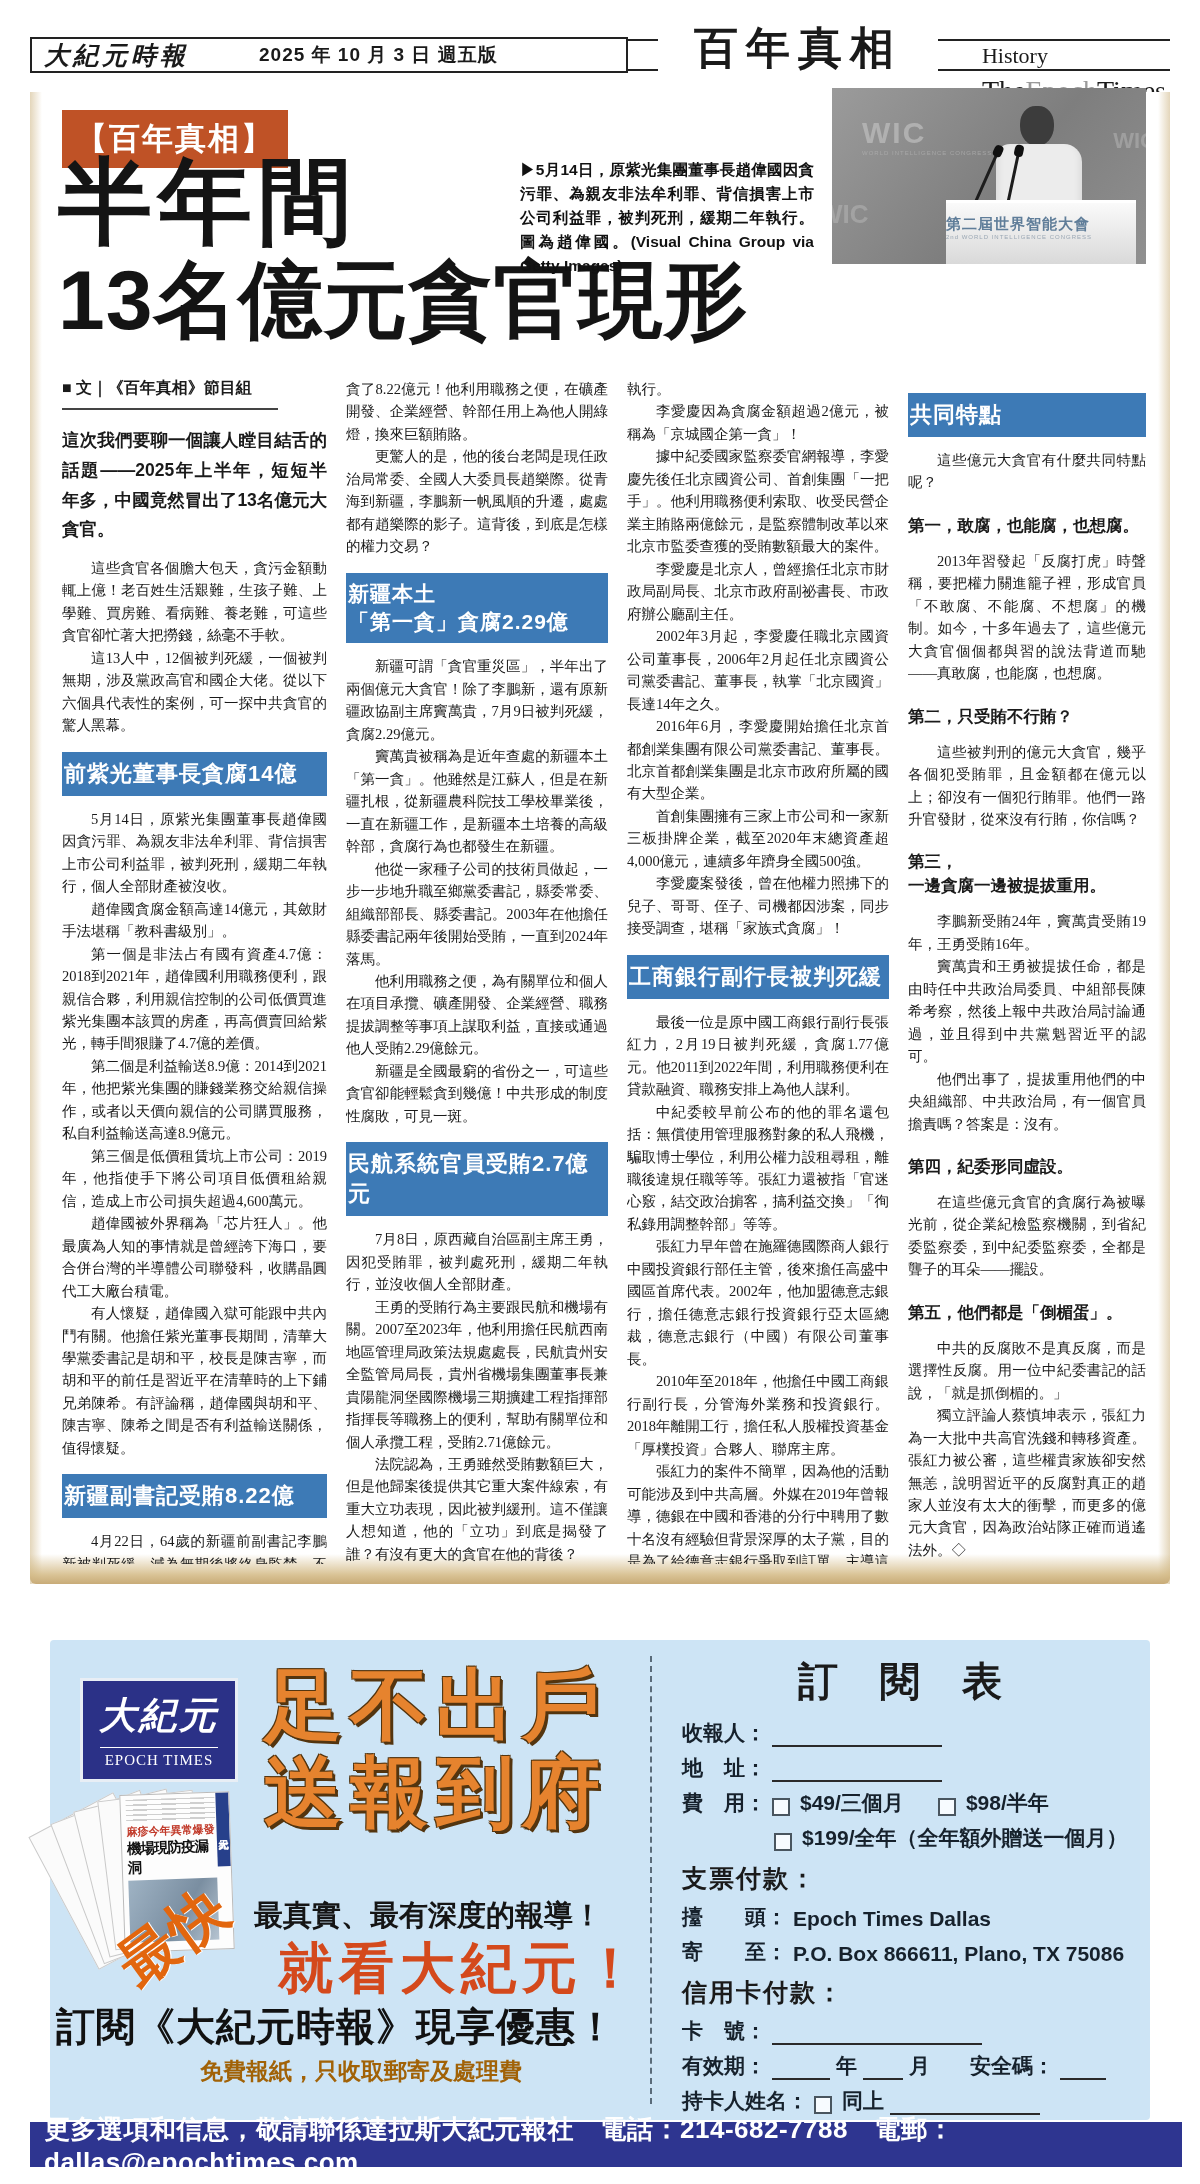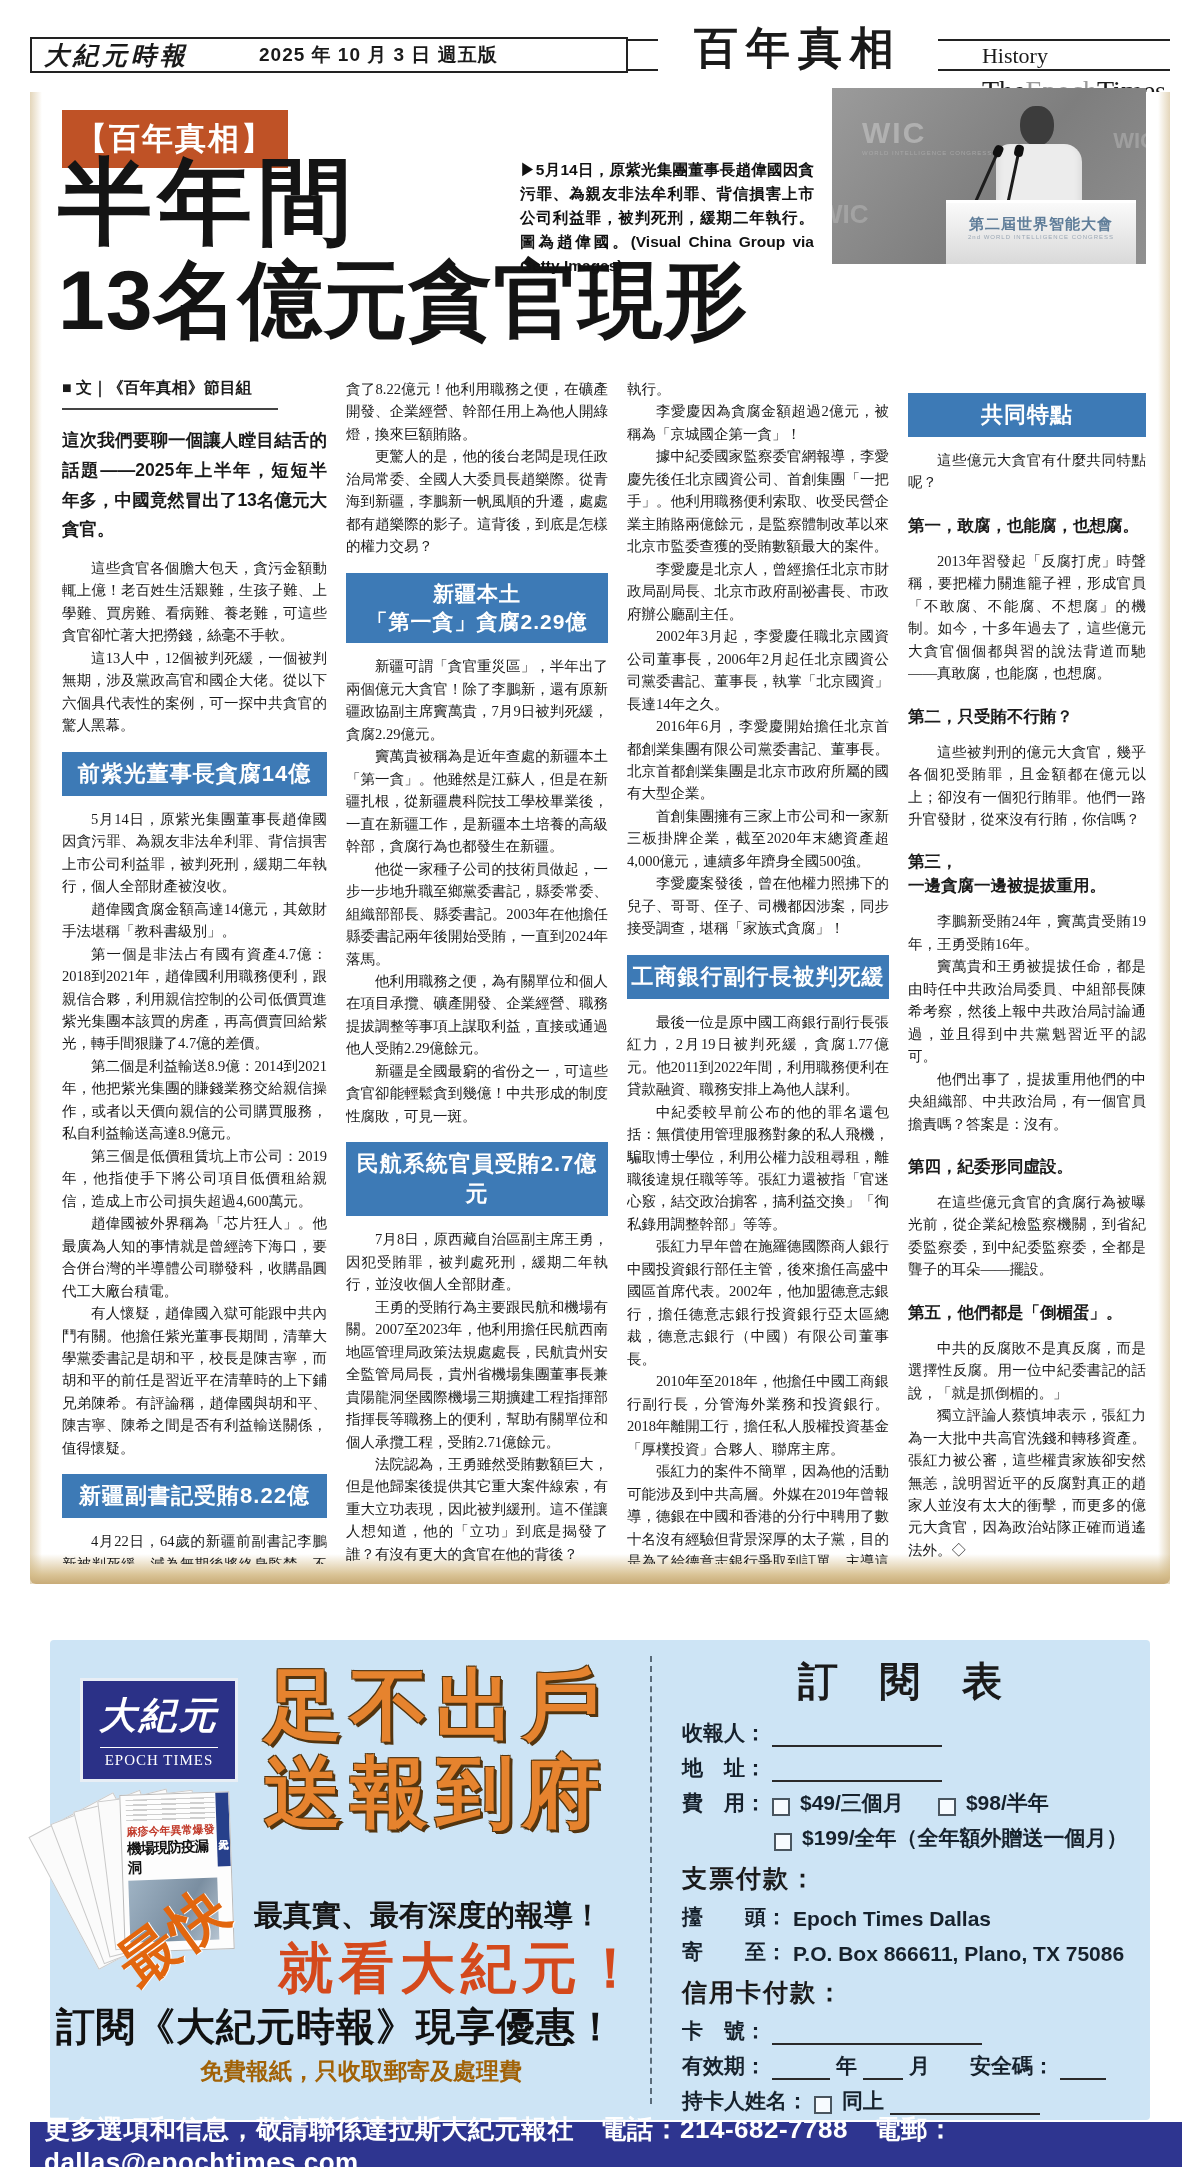--- a/index.html
+++ b/index.html
@@ -38,33 +38,33 @@
   .wic-a { left:30px; top:28px; font-size:30px; letter-spacing:2px; }
   .wic-a small, .wic-b small { display:block; font-size:6px; letter-spacing:1px; color:#aeaeae; font-weight:normal; }
   .wic-b { left:-14px; bottom:34px; font-size:26px; opacity:.5; }
   .wic-c { right:-10px; top:40px; font-size:22px; opacity:.5; }
   .person-head { position:absolute; left:188px; top:18px; width:34px; height:40px; background:#3c3c3c; border-radius:45% 45% 50% 50%; }
   .person-body { position:absolute; left:164px; top:56px; width:86px; height:78px; background:#ececec; border-radius:14px 18px 2px 2px; box-shadow:inset 0 -6px 10px rgba(0,0,0,.12); }
   .mic1, .mic2 { position:absolute; width:3px; height:64px; background:#1d1d1d; border-radius:2px; }
   .mic1 { left:150px; top:64px; transform:rotate(24deg); }
   .mic2 { left:178px; top:66px; transform:rotate(12deg); }
   .mic1::before, .mic2::before { content:""; position:absolute; top:-10px; left:-3px; width:9px; height:12px; background:#111; border-radius:4px; }
-  .podium { position:absolute; right:10px; bottom:0; width:190px; height:64px; background:linear-gradient(#fafafa,#d9d9d9); border-top:3px solid #fff; text-align:center; }
+  .podium { position:absolute; right:10px; bottom:0; width:190px; height:64px; background:linear-gradient(#fafafa,#d9d9d9); border-top:3px solid #fff; }
   .podium-cn { margin-top:12px; font-size:15px; font-weight:bold; color:#5f7d99; font-family:"Liberation Sans",sans-serif; letter-spacing:1px; }
   .podium-en { font-size:6px; color:#9aa7b4; letter-spacing:1px; font-family:"Liberation Sans",sans-serif; }
 
   
   .cols { position:absolute; left:62px; top:378px; width:1084px; height:1186px; display:flex; gap:19px; }
   .col { height:100%; overflow:hidden; }
   .col1 { width:265px; } .col2 { width:262px; } .col3 { width:262px; } .col4 { width:238px; }
   .byline { font-family:"Liberation Sans",sans-serif; font-weight:bold; font-size:16px; border-bottom:2px solid #444; padding-bottom:9px; margin-bottom:16px; display:inline-block; padding-right:26px; }
   .lede { font-family:"Liberation Sans",sans-serif; font-weight:bold; font-size:17.5px; line-height:1.7; margin-bottom:12px; text-align:justify; }
   .para { font-size:14.5px; line-height:1.55; text-align:justify; text-indent:2em; }
   .para.noind { text-indent:0; }
-  .sec-h { background:#3d7ab6; color:#fff; font-family:"Liberation Sans",sans-serif; font-weight:bold; font-size:22px; text-align:center; padding:7px 2px; margin:15px 0 12px; letter-spacing:1px; }
+  .sec-h { background:#3d7ab6; color:#fff; font-family:"Liberation Sans",sans-serif; font-weight:bold; font-size:22px; padding:7px 2px; margin:15px 0 12px; letter-spacing:1px; }
   .sec-h.two { white-space:pre-line; line-height:1.35; font-size:21px; }
   .sub-h { font-family:"Liberation Sans",sans-serif; font-weight:bold; font-size:16.5px; margin:20px 0 12px; line-height:1.45; }
 
   
   .ad { position:absolute; left:50px; top:1640px; width:1100px; height:480px; background:#cde4f5; border-radius:4px; }
   .ad-logo { position:absolute; left:30px; top:38px; width:158px; height:104px; background:#2b3187; color:#fff; text-align:center; border:3px solid #e8eef5; }
   .ad-logo-cn { font-size:37px; font-weight:bold; margin-top:10px; letter-spacing:3px; font-style:italic; }
   .ad-logo-rule { width:78%; height:1px; background:#fff; margin:6px auto 4px; }
   .ad-logo-en { font-size:15px; letter-spacing:1px; }
   .papers { position:absolute; left:6px; top:150px; width:190px; height:175px; }

